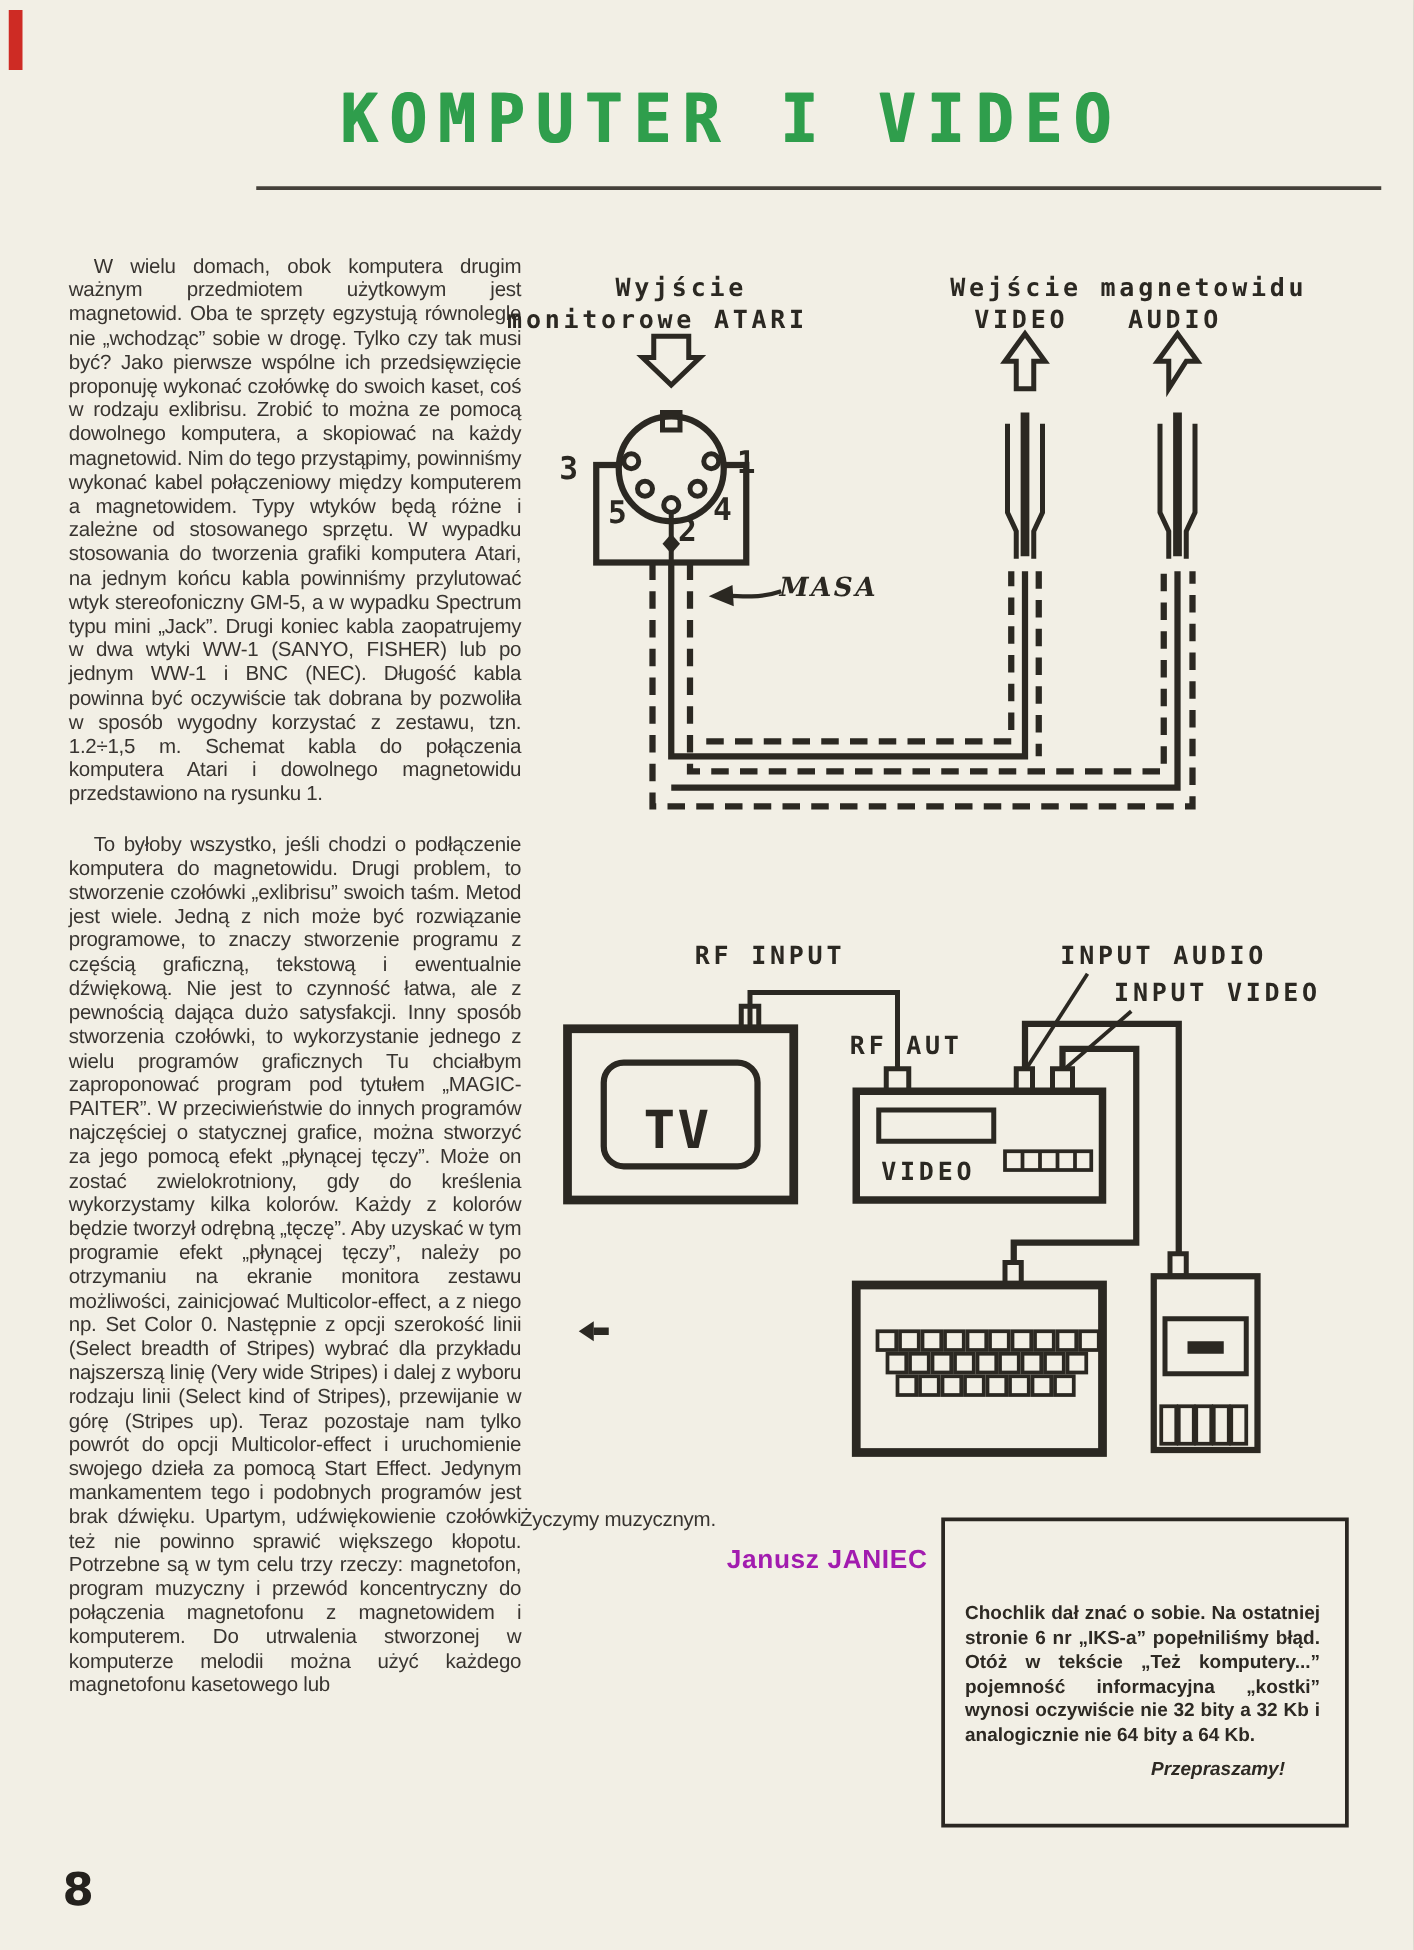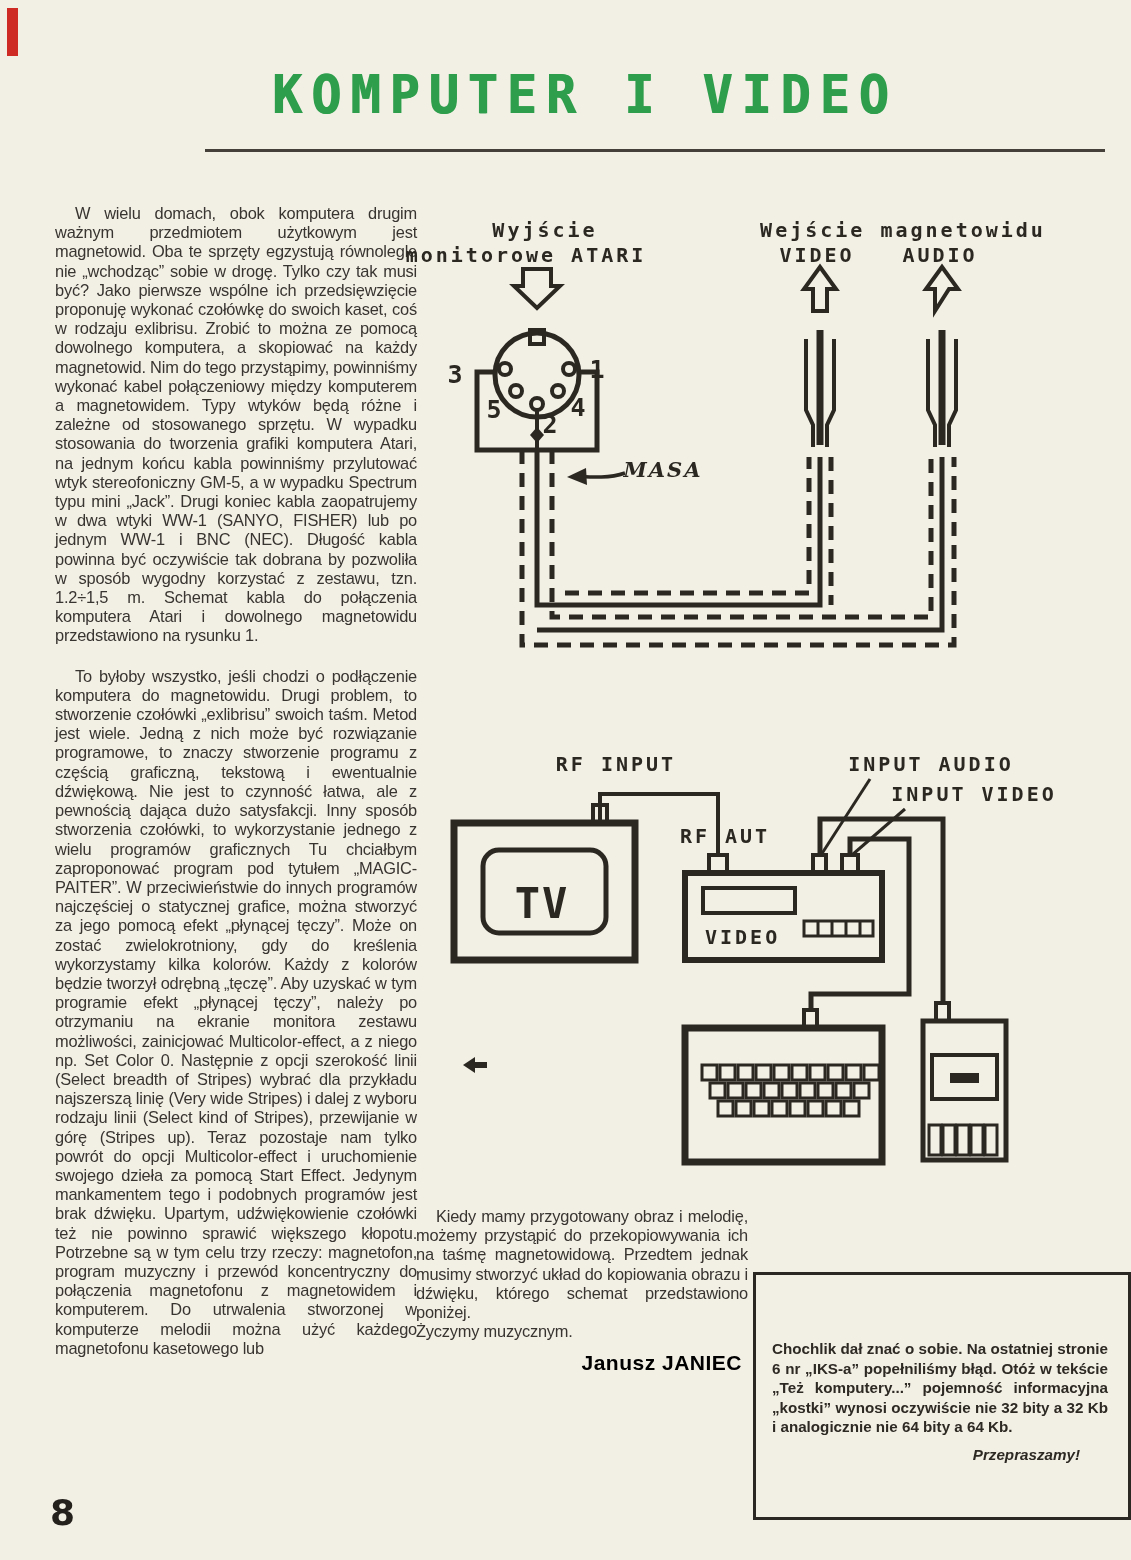--- a/index.html
+++ b/index.html
@@ -24,24 +24,24 @@
   .masthead-rule{position:absolute;left:205px;top:149px;width:900px;height:3px;background:#45413a;}
   .col{position:absolute;text-align:justify;font-size:16.4px;line-height:19.2px;letter-spacing:-0.2px;}
   .col p{margin:0;}
   .col p.indent{text-indent:20px;}
   .col-1{left:55px;top:204px;width:362px;}
   .col-1 p + p{margin-top:21px;}
   .col-2{left:416px;top:1207px;width:332px;}
   .col-2 p + p{margin-top:0;}
   .signature{
     margin-top:12px;text-align:right;padding-right:6px;
-    font-weight:bold;font-size:21px;letter-spacing:.5px;color:#000000;
+    font-weight:bold;font-size:21px;letter-spacing:.5px;color:#a21caf;
   }
   .erratum{
-    position:absolute;left:753px;top:1272px;width:378px;height:248px;
+    position:absolute;left:753px;top:1214px;width:326px;height:248px;
     border:3px solid #2b2722;box-sizing:border-box;
     padding:64px 20px 0 16px;
     font-weight:bold;font-size:15.2px;line-height:19.5px;
     color:#2d2923;text-align:justify;
   }
   .erratum .closing{text-align:right;padding-right:28px;margin-top:8px;font-style:italic;}
   .page-number{
     position:absolute;left:50px;top:1492px;
     font-weight:bold;font-size:36px;color:#24211d;
     font-family:"DejaVu Sans",sans-serif;
@@ -188,21 +188,20 @@
         <rect x="517" y="390" width="12" height="30"></rect>
         <rect x="531" y="390" width="12" height="30"></rect>
         <rect x="545" y="390" width="12" height="30"></rect>
     </g>
 
     <polygon fill="#2b2822" points="23,330 35,322 35,338"></polygon>
     <rect x="35" y="327" width="12" height="6" fill="#2b2822"></rect>
   </svg>
 
   <div class="col col-2">
-    <p class="indent">Kiedy mamy przygotowany obraz i melodię, możemy przystąpić do przekopiowywania ich na taśmę magnetowidową. Przedtem jednak musimy stworzyć układ do kopiowania obrazu i dźwięku, którego schemat przedstawiono poniżej.</p>
     <p>Życzymy muzycznym.</p>
     <div class="signature">Janusz JANIEC</div>
   </div>
 
   <div class="erratum">
     <div>Chochlik dał znać o sobie. Na ostatniej stronie 6 nr „IKS-a” popełniliśmy błąd. Otóż w tekście „Też komputery...” pojemność informacyjna „kostki” wynosi oczywiście nie 32 bity a 32 Kb i analogicznie nie 64 bity a 64 Kb.</div>
     <div class="closing">Przepraszamy!</div>
   </div>
 
   <div class="page-number">8</div>

